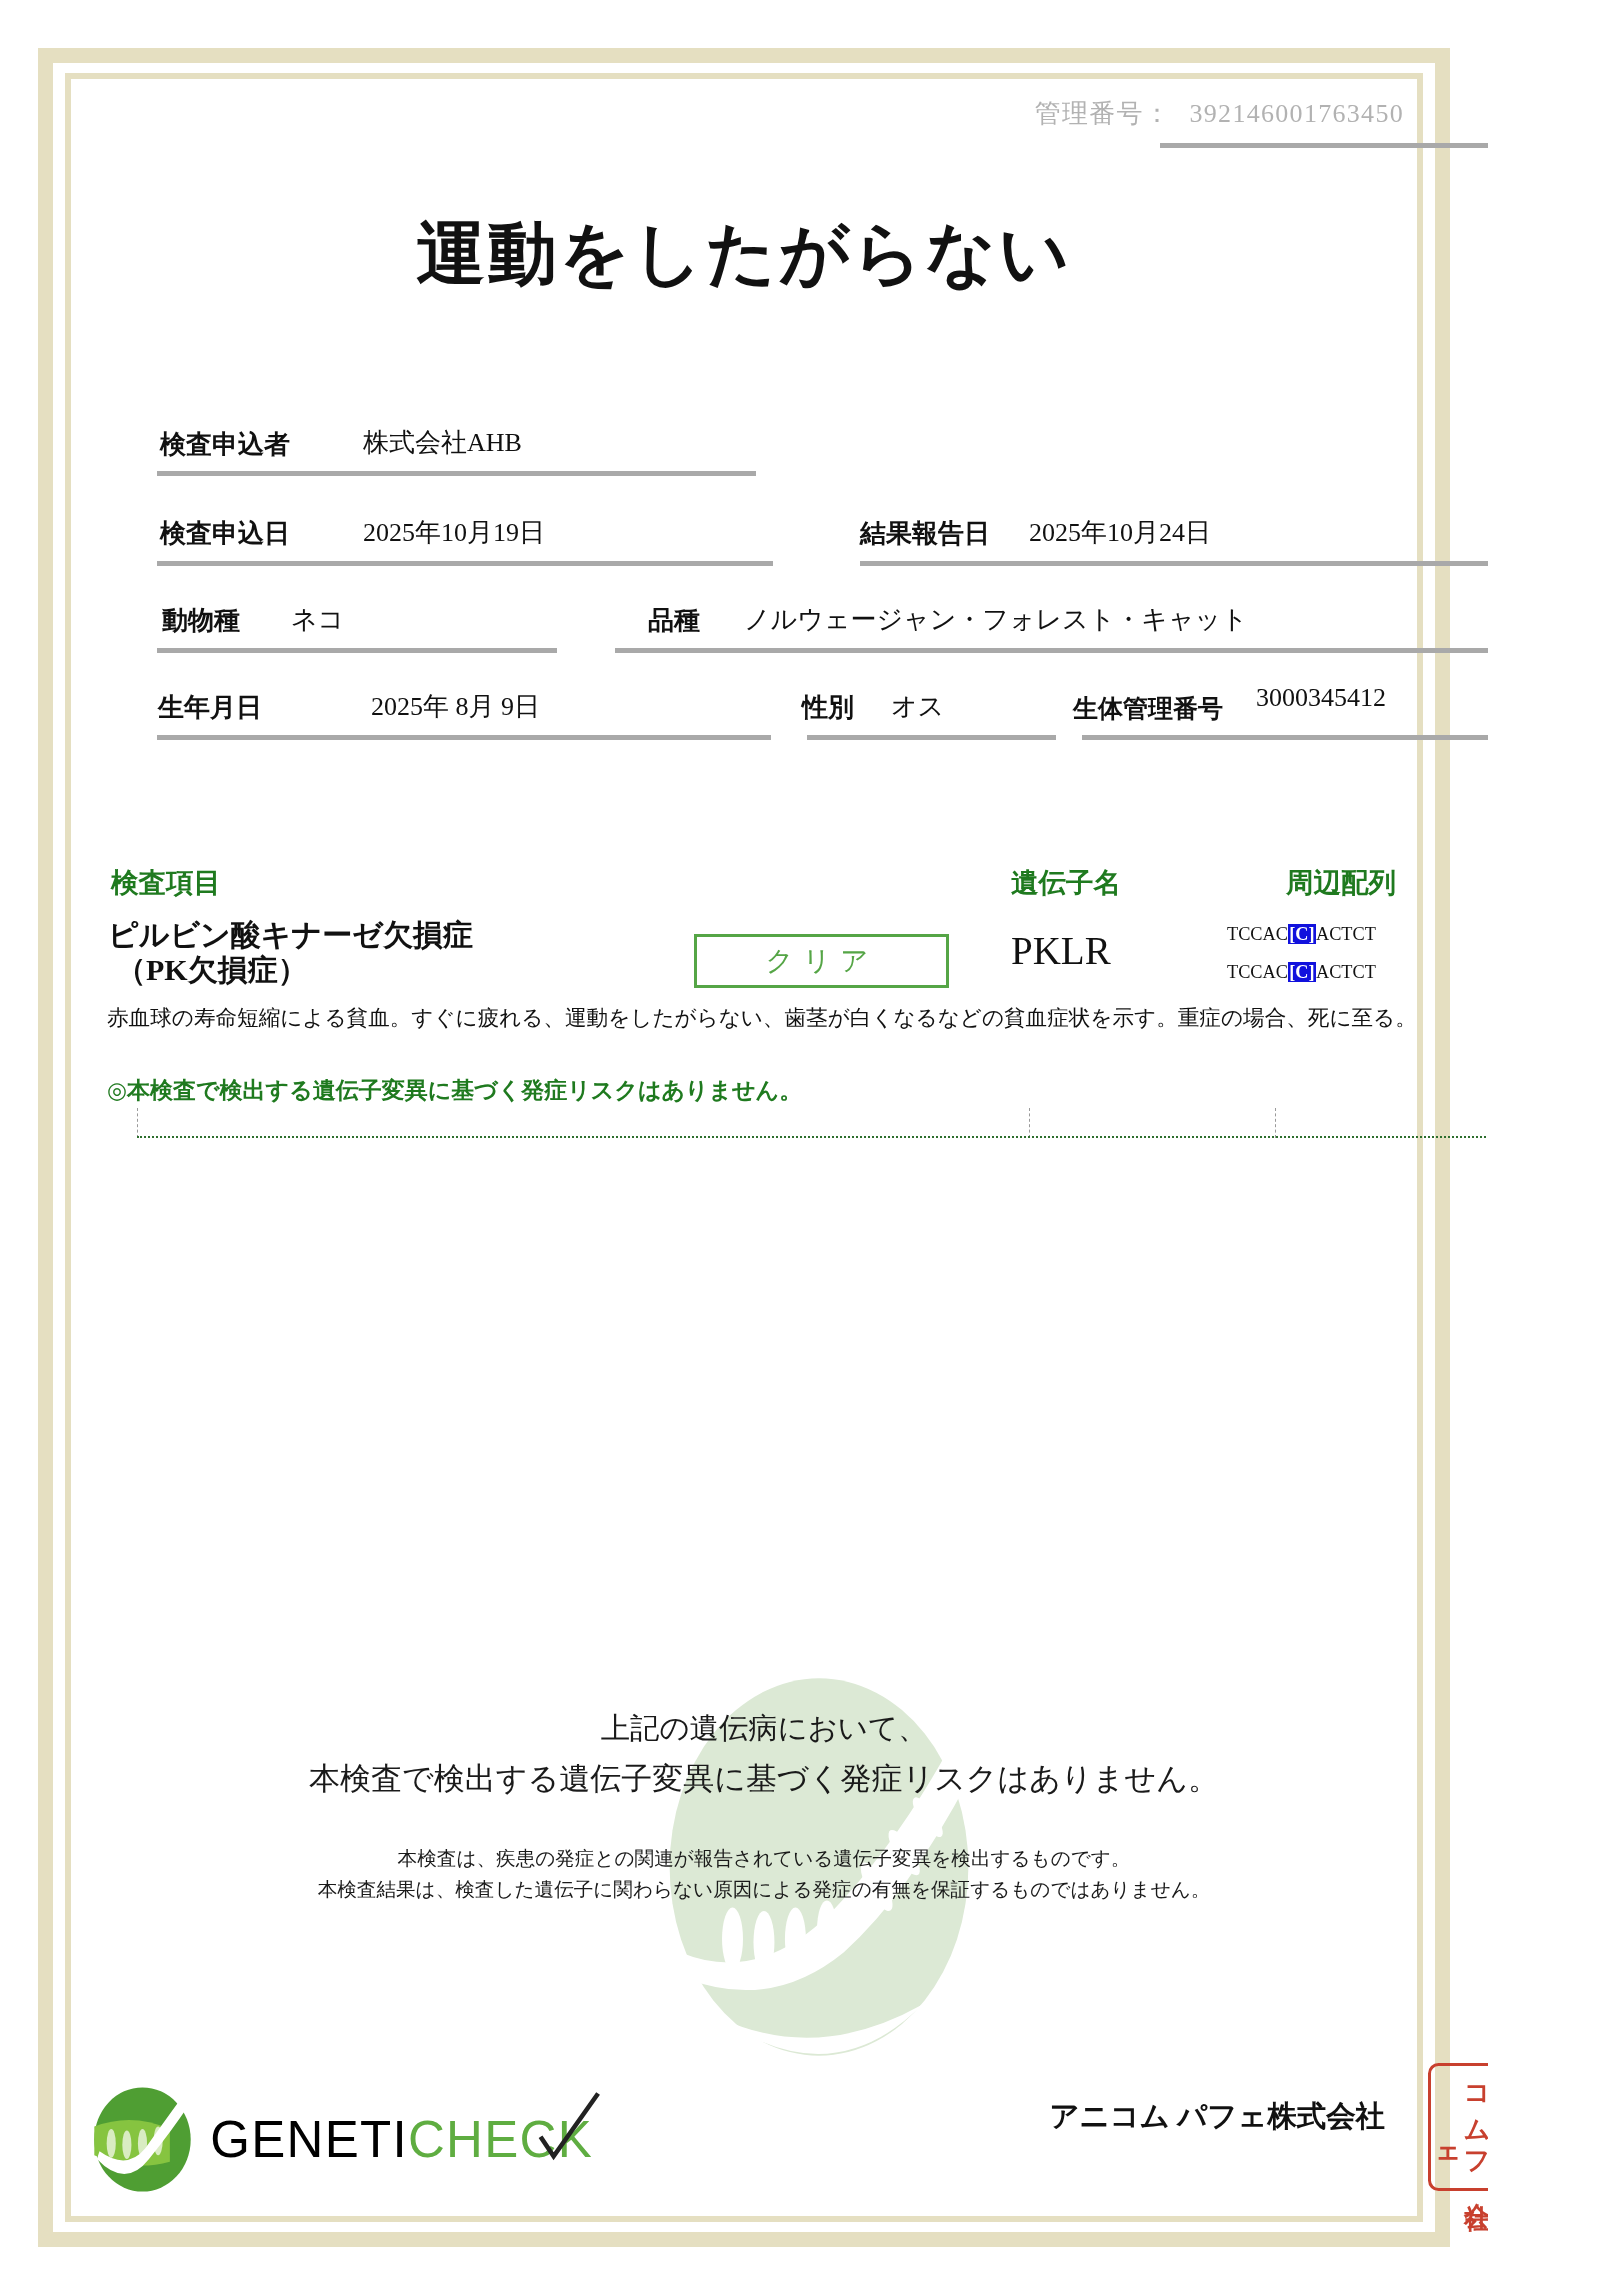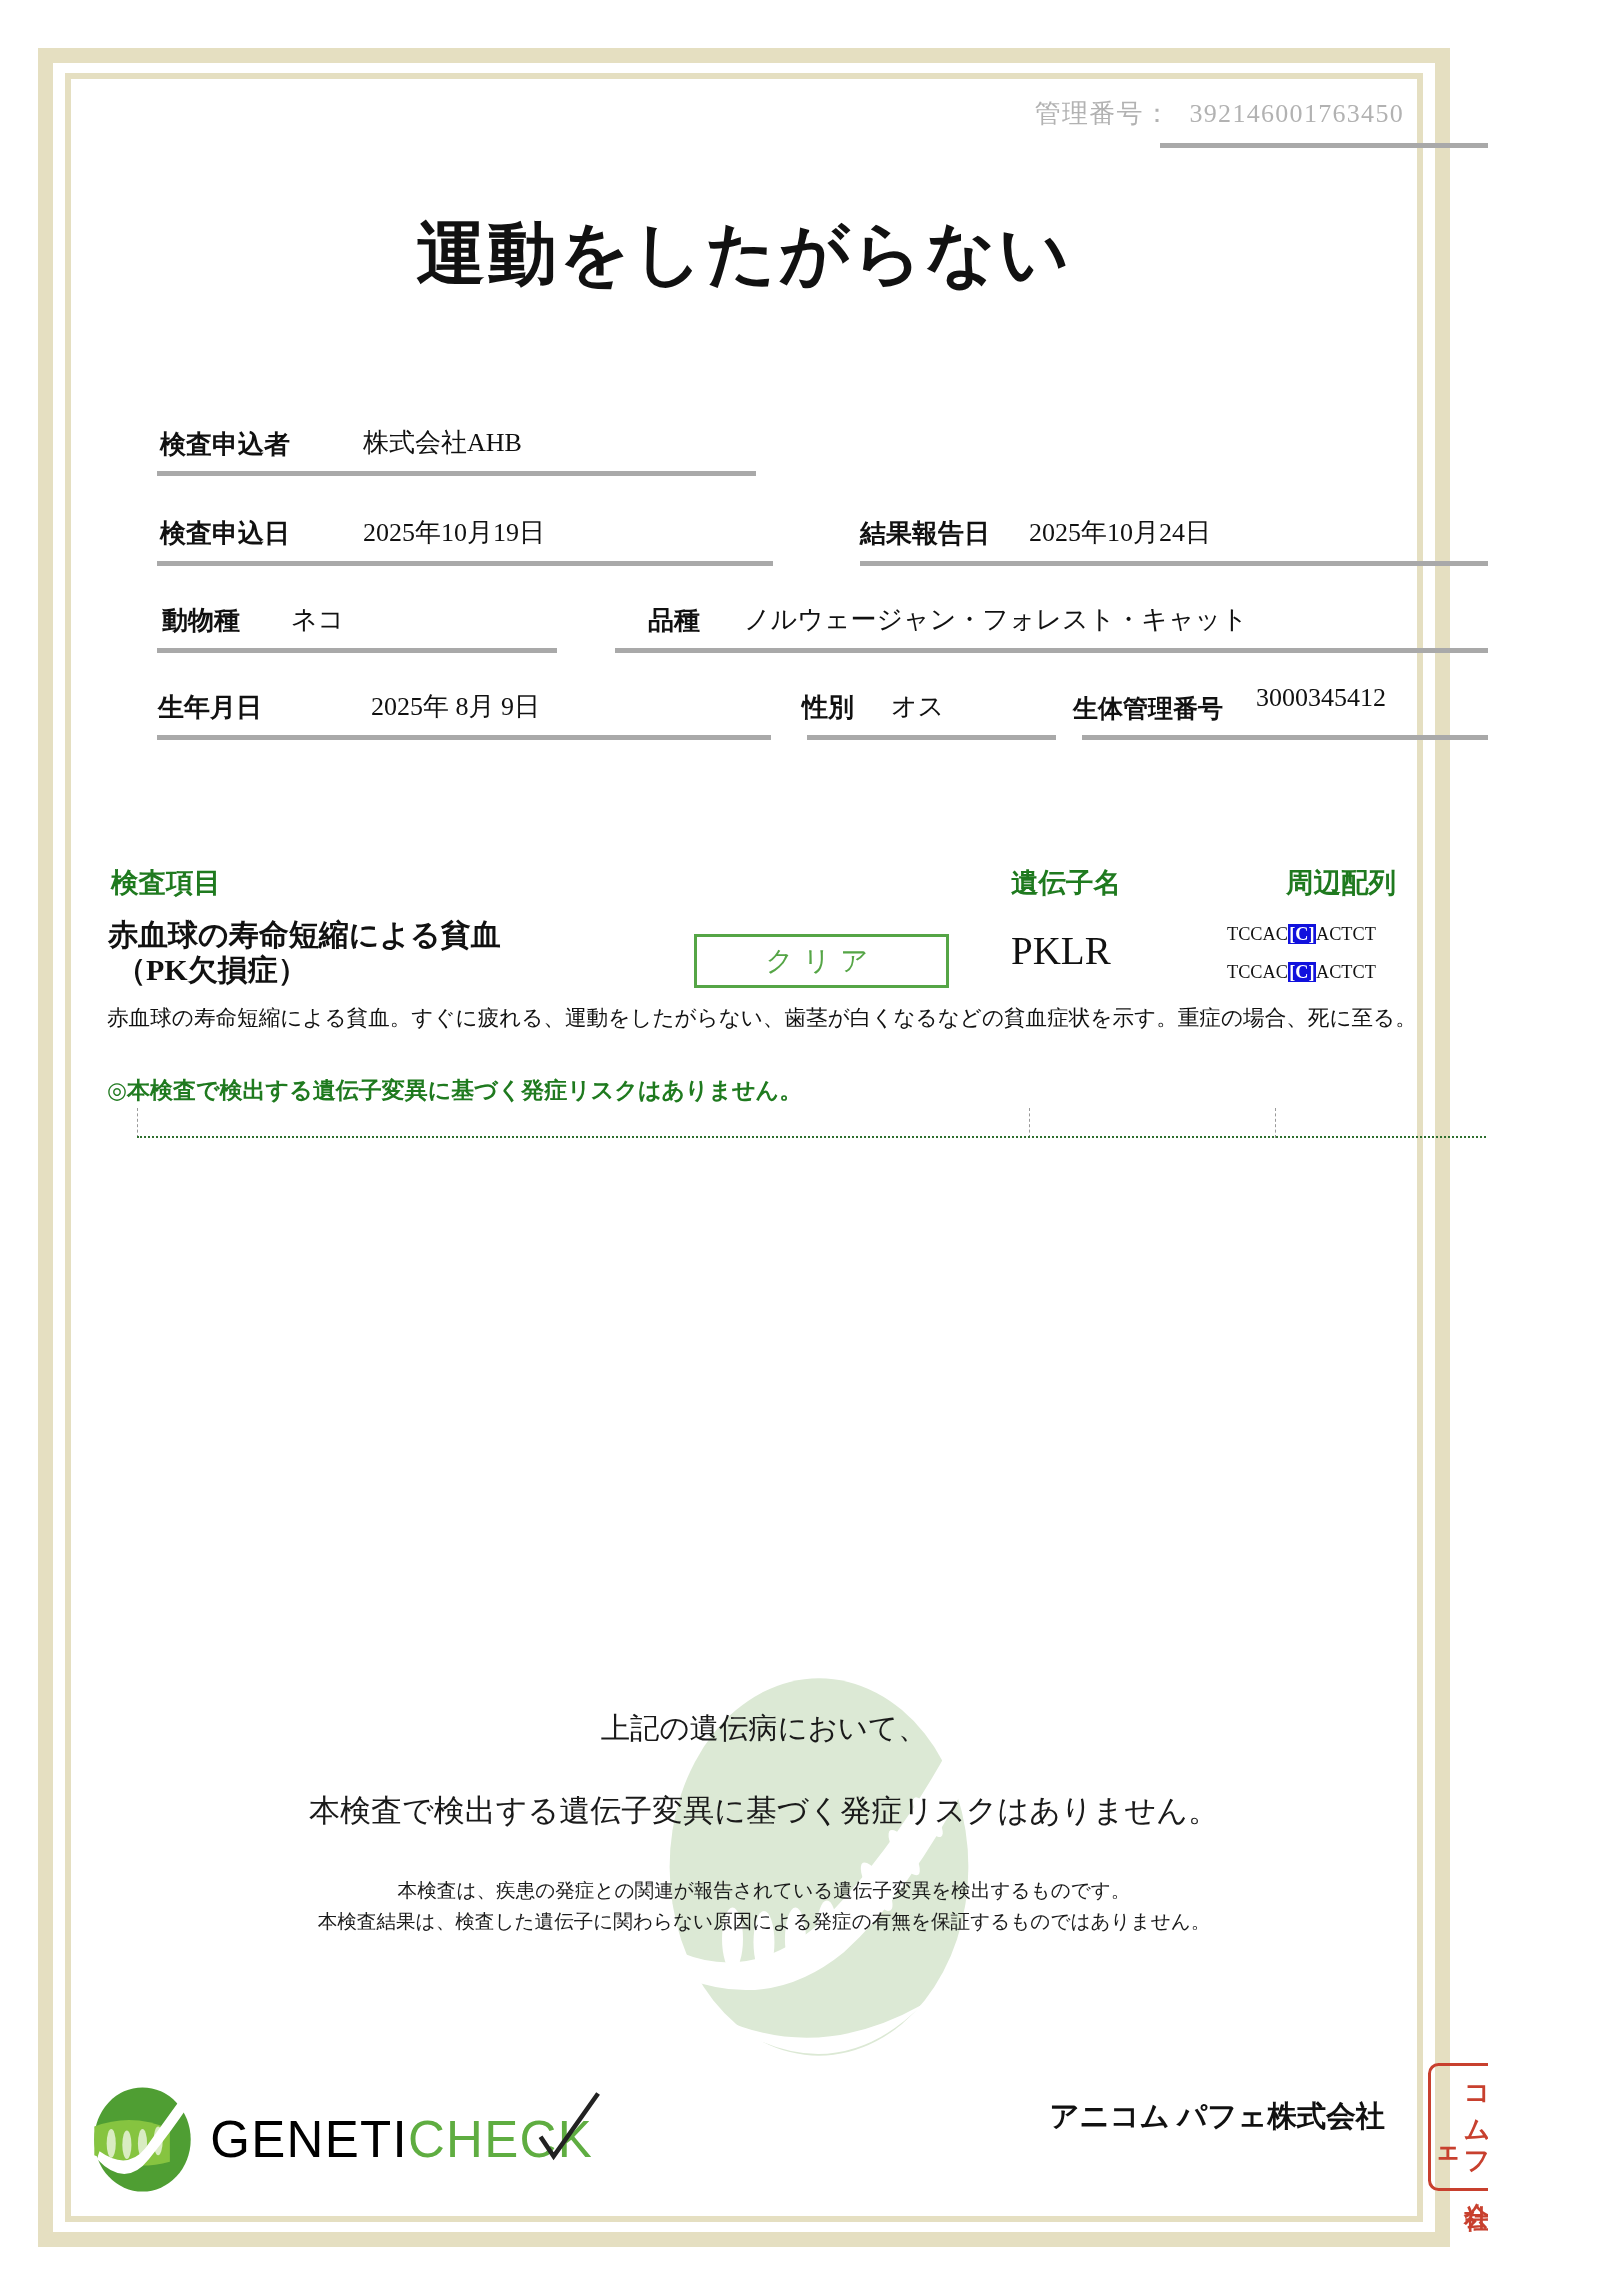--- a/index.html
+++ b/index.html
@@ -49,21 +49,21 @@
   
   .watermark{position:absolute;left:667px;top:1677px;width:304px;height:380px;z-index:0;}
 
   
   .summary{
     position:absolute;left:0;top:1709px;width:100%;z-index:1;
     display:flex;flex-direction:column;align-items:center;
     font-family:"Liberation Sans","DejaVu Sans",sans-serif;color:#1a1a1a;padding-left:20px;
   }
   .sum1{font-size:29.4px;margin-bottom:9.2px;}
-  .sum2{font-size:31px;margin-bottom:43px;margin-top:32px;}
+  .sum2{font-size:31px;margin-bottom:43px;}
   .disc{font-size:19.6px;line-height:1.55;text-align:center;}
 
   
   .logo{position:absolute;left:93px;top:2086px;display:flex;align-items:center;z-index:1;}
   .logo-mark{width:99px;height:107px;margin-right:18.3px;}
   .logo-text{font-family:"Liberation Sans","DejaVu Sans",sans-serif;font-size:51px;letter-spacing:1.3px;display:flex;align-items:center;position:relative;}
   .logo-geneti{color:#000000;}
   .logo-check{color:#5fad41;}
   .logo-tick{position:absolute;right:-9.2px;top:-22px;width:68px;height:79px;}
 
@@ -121,21 +121,21 @@
   <div class="fvalue" style="left:891px;top:689px;">オス</div>
   <div class="uline" style="left:807px;top:735px;width:249px;"></div>
   <div class="flabel" style="left:1073px;top:692px;font-size:25px;">生体管理番号</div>
   <div class="fvalue" style="left:1256px;top:683px;">3000345412</div>
   <div class="uline" style="left:1082px;top:735px;width:423px;"></div>
 
   <div class="green-h" style="left:111px;top:865px;">検査項目</div>
   <div class="green-h" style="left:1011px;top:865px;">遺伝子名</div>
   <div class="green-h" style="left:1286px;top:865px;">周辺配列</div>
 
-  <div class="item-name" style="left:108px;top:915px;">赤血球の寿命短縮による貧血</div>
+  <div class="item-name" style="left:108px;top:915px;">ピルビン酸キナーゼ欠損症</div>
   <div class="item-name" style="left:116px;top:950px;">（PK欠損症）</div>
 
   <div class="result-box">
     <span>クリア</span>
   </div>
 
   <div class="gene-name">PKLR</div>
 
   <div class="seq" style="left:1227px;top:924px;">
     <span>TCCAC</span><span class="var">[C]</span><span>ACTCT</span>

